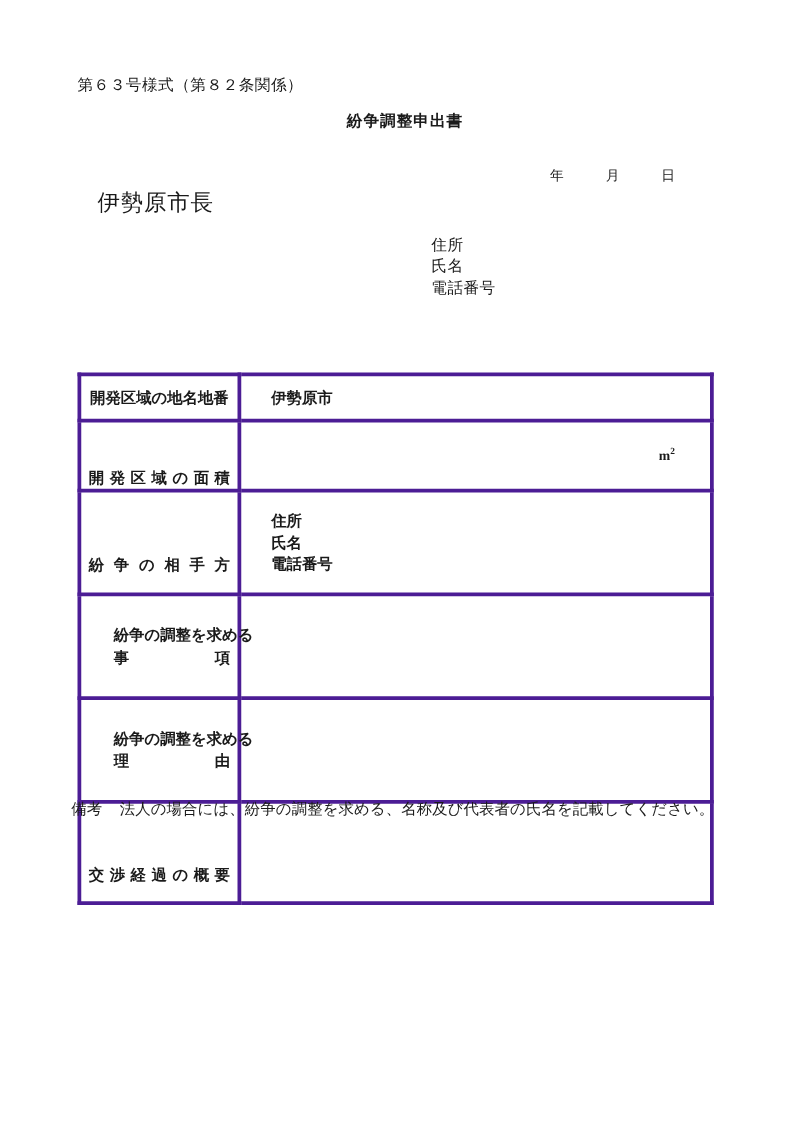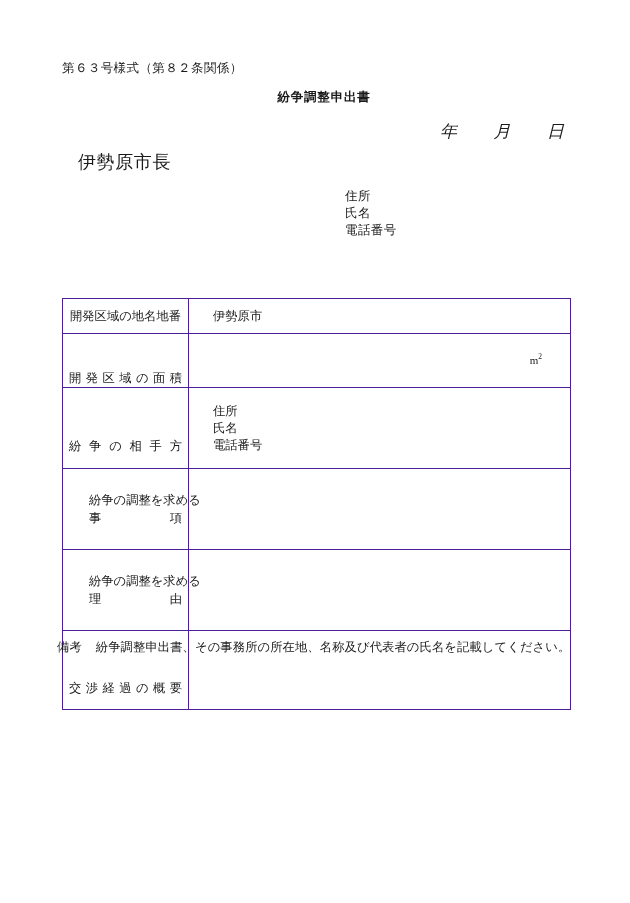--- a/index.html
+++ b/index.html
@@ -45,24 +45,23 @@
   .doc-title .title-inner {
     display: inline-block;
     margin-left: 18px;
     font-weight: bold;
   }
 
   
   .date-line {
     position: absolute;
     left: 440px;
-    top: 120px;
-    font-size: 17px;
-    white-space: nowrap;
-    font-style: italic;
+    top: 133px;
+    font-size: 11px;
+    white-space: nowrap;
   }
   .date-line span { display: inline-block; }
   .date-line .sp-1 { width: 28px; }
   .date-line .sp-2 { width: 28px; }
 
   
   .addressee {
     position: absolute;
     left: 78px;
     top: 150px;
@@ -97,24 +96,25 @@
   
   .form-table {
     position: absolute;
     left: 62px;
     top: 298px;
     width: 509px;
     border-collapse: collapse;
     table-layout: fixed;
   }
   .form-table td {
-    border: 1px solid #4c1d95;
+    border: 3px solid #4c1d95;
     font-size: 12.3px;
     vertical-align: middle;
     padding: 0;
+    font-weight: bold;
   }
   .form-table td.label {
     width: 113px;
     padding: 0 6px;
     text-align: center;
   }
   .form-table td.value {
     padding: 5px 24px;
   }
   .lbl-spread {
@@ -270,16 +270,16 @@
           <span class="lbl-spread">交渉経過の概要</span>
         </td>
         <td class="value">
           <span></span>
         </td>
       </tr>
     </tbody>
   </table>
 
   <div class="remarks">
-    <span>備考</span><span class="rm-gap"></span><span>紛争調整申出書、その事務所の所在地、名称及び代表者の氏名を記載してください。</span>
+    <span>備考</span><span class="rm-gap"></span><span>法人の場合には、紛争の調整を求める、名称及び代表者の氏名を記載してください。</span>
   </div>
 
 </div>
 
 </body></html>

